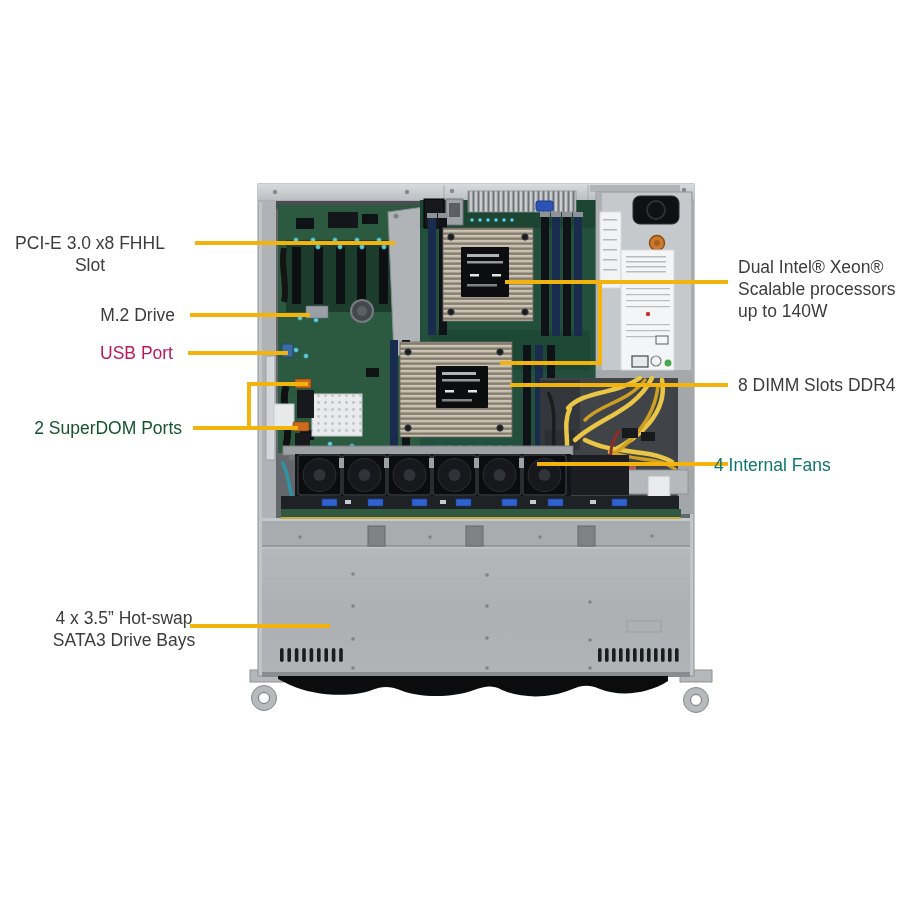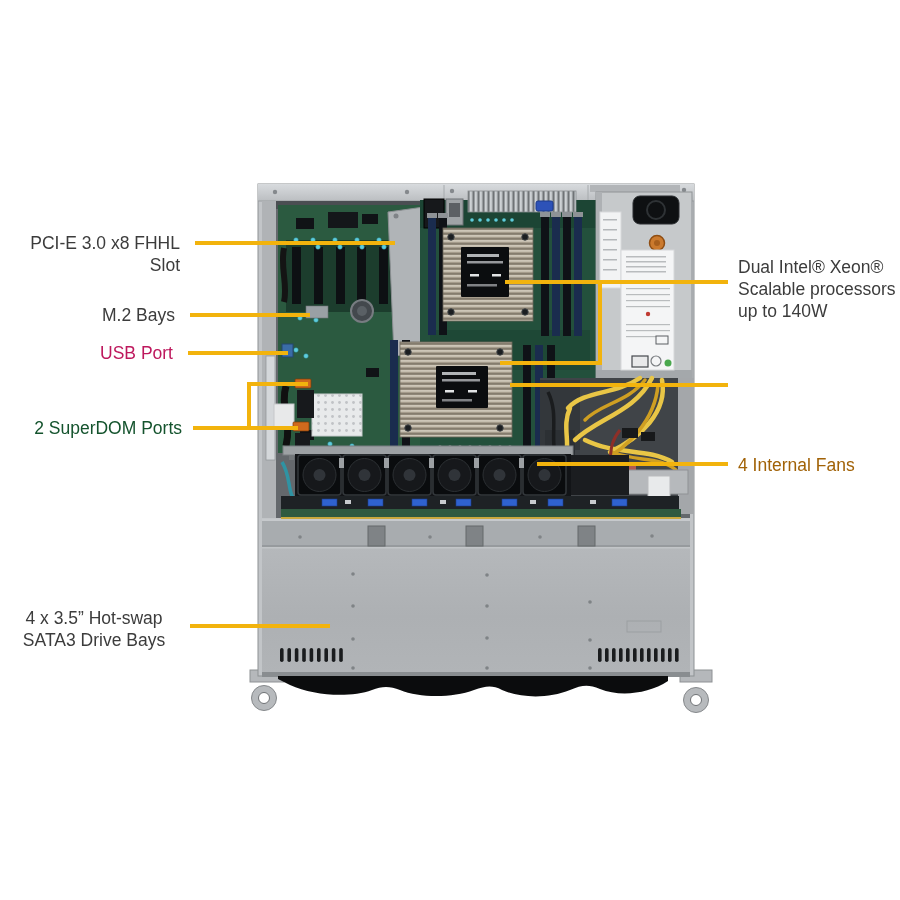--- a/index.html
+++ b/index.html
@@ -1,22 +1,22 @@
 <!DOCTYPE html>
 <html><head>
 <meta charset="utf-8">
 <style>
   html,body{margin:0;padding:0;background:#ffffff;}
   .stage{position:relative;width:900px;height:900px;background:#ffffff;overflow:hidden;
          font-family:"Liberation Sans", sans-serif;}
   .stage svg{position:absolute;left:0;top:0;}
   .callout-label{position:absolute;font-size:17.5px;line-height:22px;color:#3c3c3c;
                  white-space:pre-line;}
-  .align-right{text-align:right;}
-  .align-center{text-align:center;}
+  .align-right{text-align:center;}
+  .align-center{text-align:center;margin-left:30px;}
 </style>
 </head>
 <body>
 
 <div class="stage">
 
 <svg width="900" height="900" viewBox="0 0 900 900">
   <defs>
     <linearGradient id="panelGrad" x1="0" y1="0" x2="0" y2="1">
       <stop offset="0" stop-color="#b5b8bb"></stop>
@@ -436,23 +436,24 @@
     <path class="callout-line" d="M188,353 H288" stroke="#F2B30D"></path>
     <path class="callout-line" d="M193,428 H298 M249,428 V384 H308" stroke="#F2B30D"></path>
     <path class="callout-line" d="M190,626 H330" stroke="#F2B30D"></path>
     <path class="callout-line" d="M505,282 H728 M600,282 V363 H500" stroke="#F2B30D"></path>
     <path class="callout-line" d="M510,385 H728" stroke="#F2B30D"></path>
     <path class="callout-line" d="M537,464 H728" stroke="#F2B30D"></path>
   </g>
 </svg>
 
 <div class="callout-label align-right" style="top: 232px; right: 720px; color: rgb(60, 60, 60);">PCI-E 3.0 x8 FHHL Slot</div>
-<div class="callout-label align-right" style="top: 304px; right: 725px; color: rgb(60, 60, 60);">M.2 Bays</div>
+<div class="callout-label align-right" style="top: 304px; right: 725px; color: rgb(60, 60, 60);">M.2 Drive</div>
 <div class="callout-label align-right" style="top: 342px; right: 727px; color: #be185d;">USB Port</div>
 <div class="callout-label align-right" style="top: 417px; right: 718px; color: #14532d;">2 SuperDOM Ports</div>
 <div class="callout-label align-center" style="top: 607px; left: 0px; width: 188px; color: rgb(60, 60, 60);">4 x 3.5” Hot-swap
 SATA3 Drive Bays</div>
 <div class="callout-label" style="top: 256px; left: 738px; width: 175px; color: rgb(60, 60, 60);">Dual Intel® Xeon®
 Scalable processors
 up to 140W</div>
-<div class="callout-label" style="top: 454px; left: 738px; color: #a16207;">4 Internal Fans</div>
+<div class="callout-label" style="top: 374px; left: 738px; color: rgb(60, 60, 60);">8 DIMM Slots DDR4</div>
+<div class="callout-label" style="top: 454px; left: 714px; color: #0f766e;">4 Internal Fans</div>
 
 </div>
 
 </body></html>

